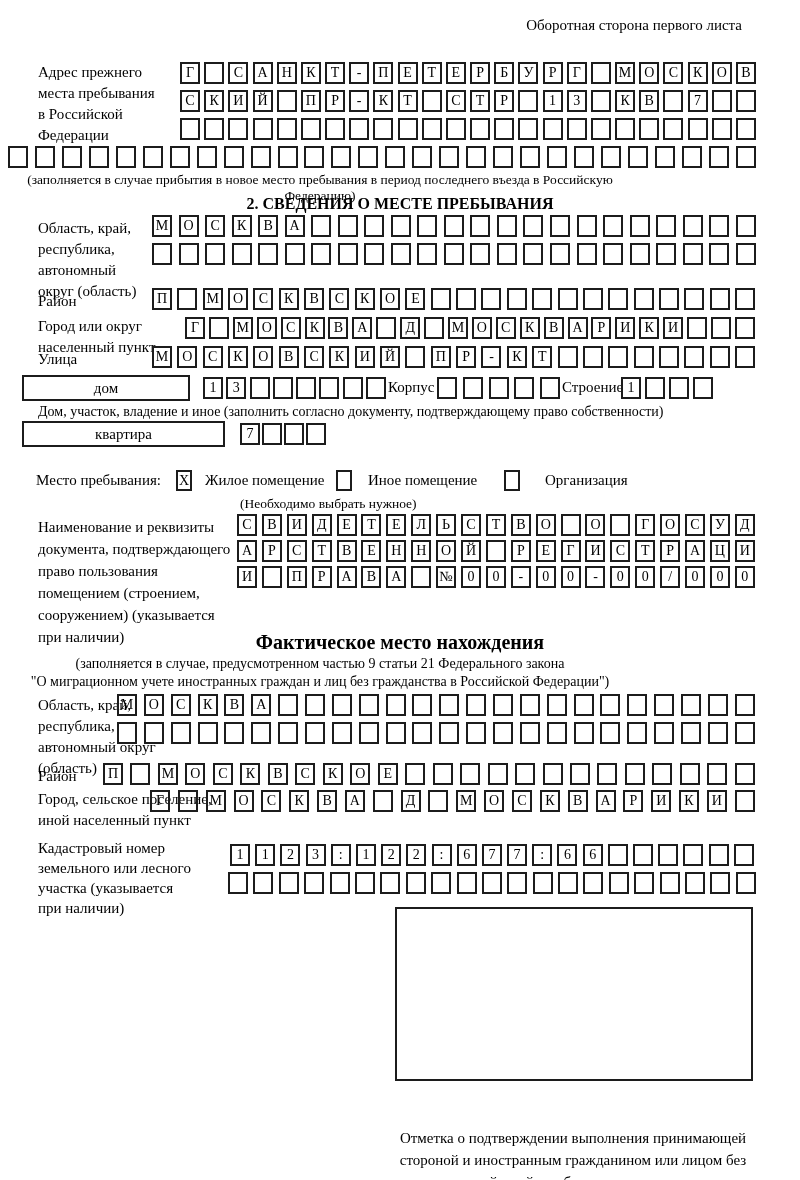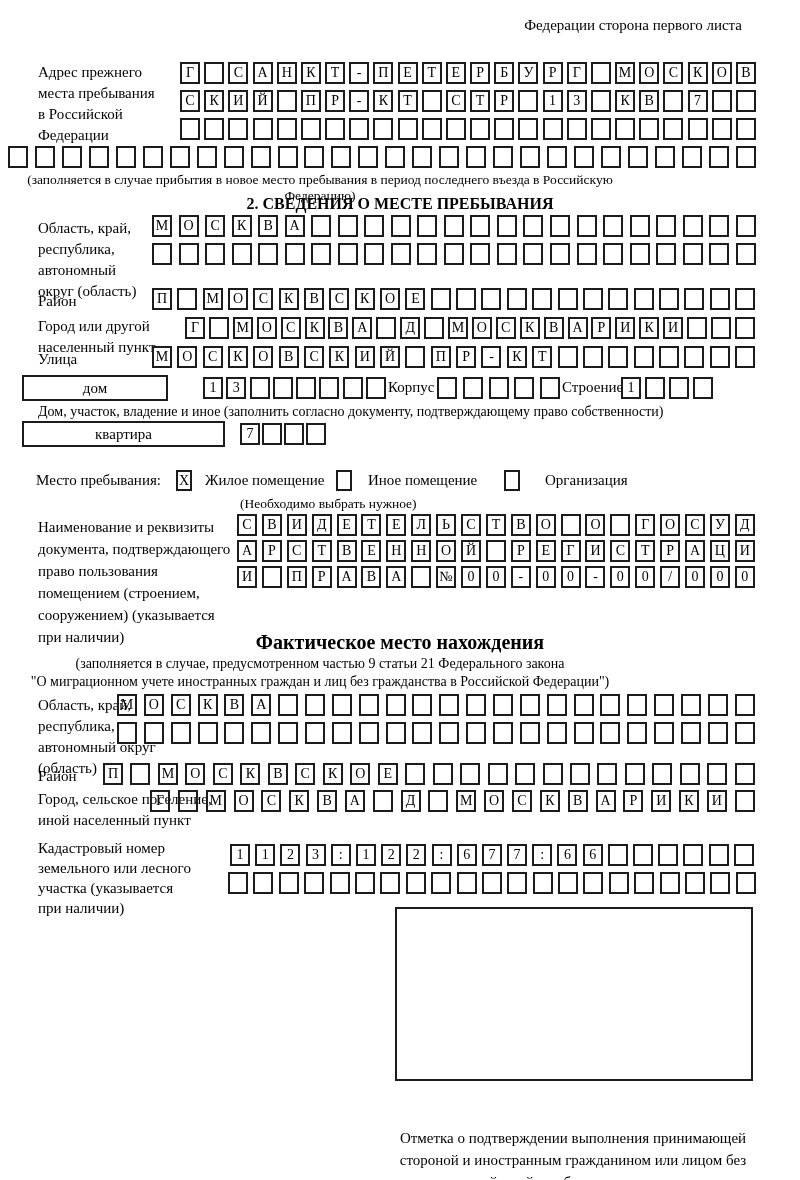--- a/index.html
+++ b/index.html
@@ -20,21 +20,21 @@
   .opt{position:absolute;font-size:15px;}
   .stamp{position:absolute;left:395px;top:907px;width:358px;height:174px;border:2px solid #1c1c1c;box-sizing:border-box;}
   .stampcap{position:absolute;left:373px;top:1087px;width:400px;text-align:center;
             font-size:15px;line-height:22px;white-space:pre-line;margin-top:40px;}
 </style>
 </head>
 <body>
 
 <div class="page">
 
-  <div class="hdr">Федерации сторона первого листа</div>
+  <div class="hdr">Оборотная сторона первого листа</div>
 
   <div class="lbl" style="left:38px;top:62px;width:150px">Адрес прежнего
 места пребывания
 в Российской
 Федерации</div>
   <div class="row" style="left:180px;top:62px;width:576px">
       <span class="cell">Г</span>
       <span class="cell"></span>
       <span class="cell">С</span>
       <span class="cell">А</span>
@@ -221,21 +221,21 @@
       <span class="cell"></span>
       <span class="cell"></span>
       <span class="cell"></span>
       <span class="cell"></span>
       <span class="cell"></span>
       <span class="cell"></span>
       <span class="cell"></span>
       <span class="cell"></span>
     </div>
 
-  <div class="lbl" style="left:38px;top:316px;width:150px">Город или другой
+  <div class="lbl" style="left:38px;top:316px;width:150px">Город или округ
 населенный пункт</div>
   <div class="row" style="left:185px;top:317px;width:570px">
       <span class="cell">Г</span>
       <span class="cell"></span>
       <span class="cell">М</span>
       <span class="cell">О</span>
       <span class="cell">С</span>
       <span class="cell">К</span>
       <span class="cell">В</span>
       <span class="cell">А</span>
@@ -278,21 +278,21 @@
       <span class="cell"></span>
       <span class="cell"></span>
       <span class="cell"></span>
       <span class="cell"></span>
       <span class="cell"></span>
       <span class="cell"></span>
       <span class="cell"></span>
       <span class="cell"></span>
     </div>
 
-  <div class="big" style="left:22px;top:375px;width:146px">дом</div>
+  <div class="big" style="left:22px;top:375px;width:168px">дом</div>
   <div class="row" style="left:203px;top:377px;width:183px">
       <span class="cell">1</span>
       <span class="cell">3</span>
       <span class="cell"></span>
       <span class="cell"></span>
       <span class="cell"></span>
       <span class="cell"></span>
       <span class="cell"></span>
       <span class="cell"></span>
     </div>

